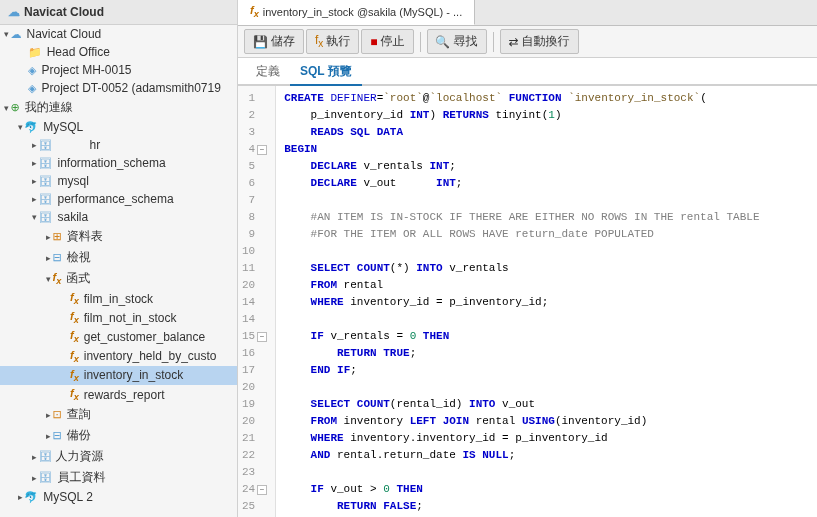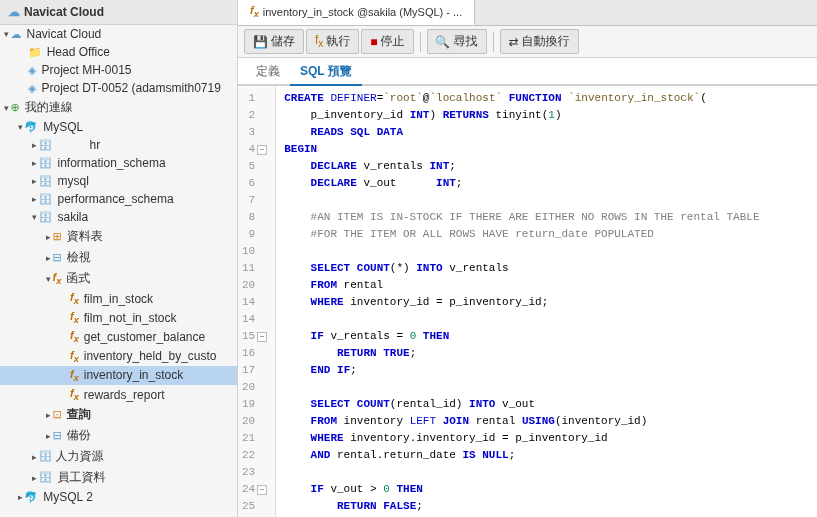--- a/index.html
+++ b/index.html
@@ -304,21 +304,21 @@
       <div class="tree-item">
     <span class="indent" style="width:56px;"></span>
     <span style="width:10px;display:inline-block;"></span>
     <span class="icon"><span style="color:#c07000; font-style:italic; font-weight:bold; font-size:11px;">f<sub>x</sub></span></span>
     <span style="margin-left:2px;">rewards_report</span>
   </div>
       <div class="tree-item">
     <span class="indent" style="width:42px;"></span>
     <span class="chevron">▸</span>
     <span class="icon"><span style="color:#d4821a;">⊡</span></span>
-    <span style="margin-left:2px;font-weight:bold;">查詢</span>
+    <span style="margin-left:2px;">查詢</span>
   </div>
       <div class="tree-item">
     <span class="indent" style="width:42px;"></span>
     <span class="chevron">▸</span>
     <span class="icon"><span style="color:#5a9fd4;">⊟</span></span>
     <span style="margin-left:2px;font-family:Liberation Mono, monospace;">備份</span>
   </div>
       <div class="tree-item">
     <span class="indent" style="width:28px;"></span>
     <span class="chevron">▸</span>
@@ -502,21 +502,21 @@
 
     <span style="color:#0000cc;font-weight:bold;">SELECT</span> <span style="color:#0000cc;font-weight:bold;">COUNT</span>(*) <span style="color:#0000cc;font-weight:bold;">INTO</span> v_rentals
     <span style="color:#0000cc;font-weight:bold;">FROM</span> rental
     <span style="color:#0000cc;font-weight:bold;">WHERE</span> inventory_id = p_inventory_id;
 
     <span style="color:#0000cc;font-weight:bold;">IF</span> v_rentals = <span style="color:#098658;">0</span> <span style="color:#0000cc;font-weight:bold;">THEN</span>
         <span style="color:#0000cc;font-weight:bold;">RETURN</span> <span style="color:#0000cc;font-weight:bold;">TRUE</span>;
     <span style="color:#0000cc;font-weight:bold;">END</span> <span style="color:#0000cc;font-weight:bold;">IF</span>;
 
     <span style="color:#0000cc;font-weight:bold;">SELECT</span> <span style="color:#0000cc;font-weight:bold;">COUNT</span>(rental_id) <span style="color:#0000cc;font-weight:bold;">INTO</span> v_out
-    <span style="color:#0000cc;font-weight:bold;">FROM</span> inventory <span style="color:#0000cc;font-weight:normal;">LEFT</span> <span style="color:#0000cc;font-weight:bold;">JOIN</span> rental <span style="color:#0000cc;font-weight:bold;">USING</span>(inventory_id)
+    <span style="color:#0000cc;font-weight:bold;">FROM</span> inventory <span style="color:#0000cc;font-weight:bold;">LEFT</span> <span style="color:#0000cc;font-weight:bold;">JOIN</span> rental <span style="color:#0000cc;font-weight:bold;">USING</span>(inventory_id)
     <span style="color:#0000cc;font-weight:bold;">WHERE</span> inventory.inventory_id = p_inventory_id
     <span style="color:#0000cc;font-weight:bold;">AND</span> rental.return_date <span style="color:#0000cc;font-weight:bold;">IS</span> <span style="color:#0000cc;font-weight:bold;">NULL</span>;
 
     <span style="color:#0000cc;font-weight:bold;">IF</span> v_out &gt; <span style="color:#098658;">0</span> <span style="color:#0000cc;font-weight:bold;">THEN</span>
         <span style="color:#0000cc;font-weight:bold;">RETURN</span> <span style="color:#0000cc;font-weight:bold;">FALSE</span>;
     
          ;
      ;
 
 </div>

